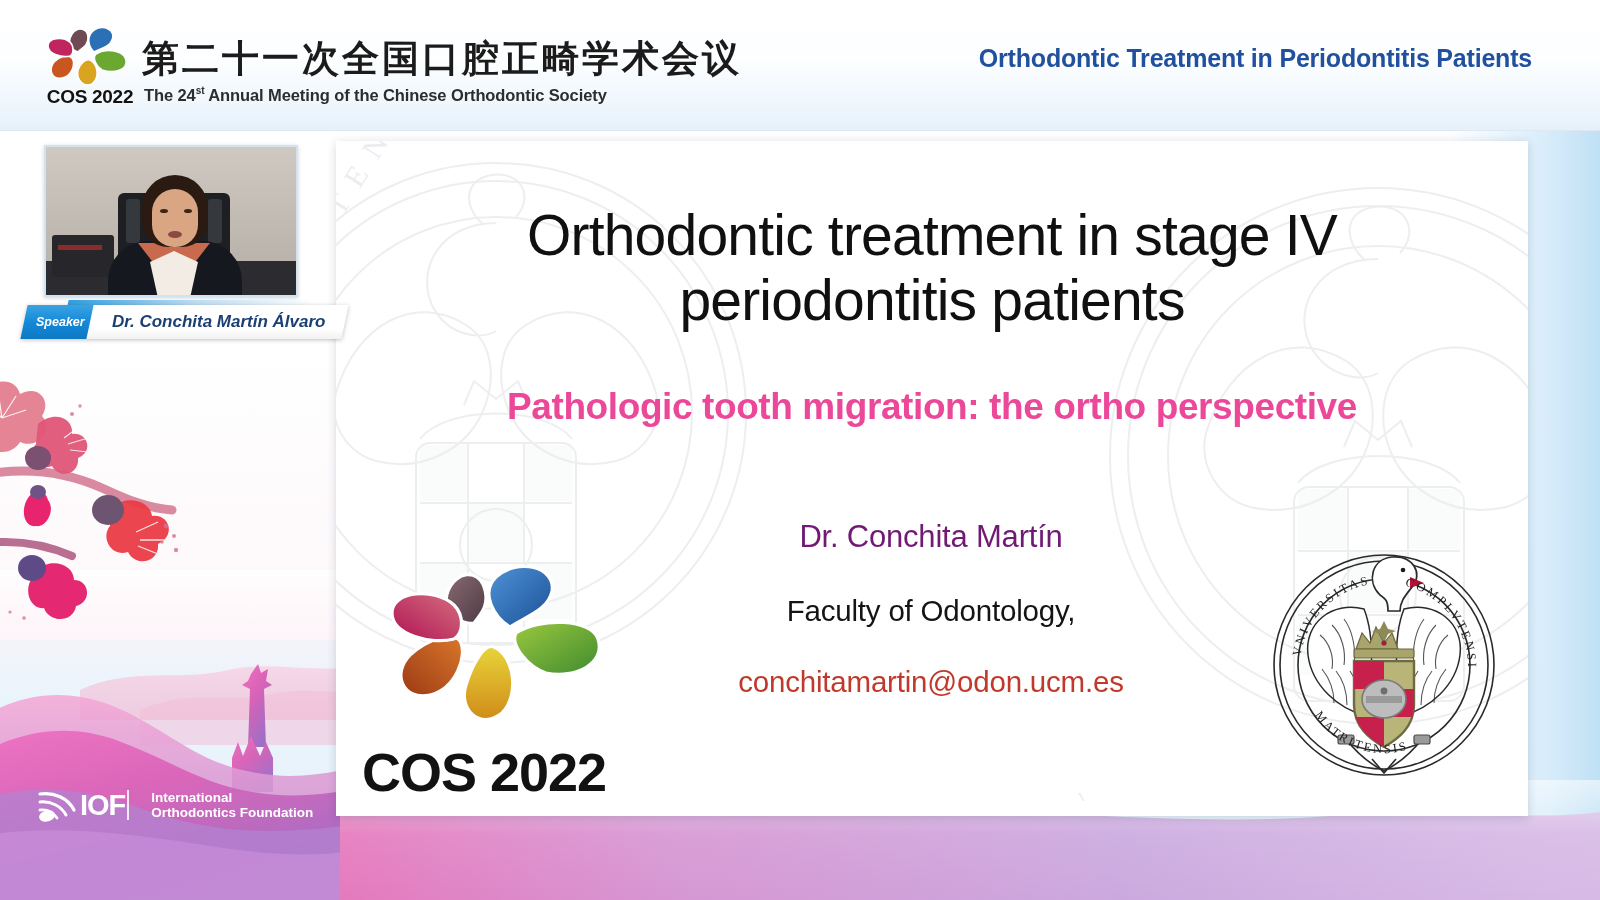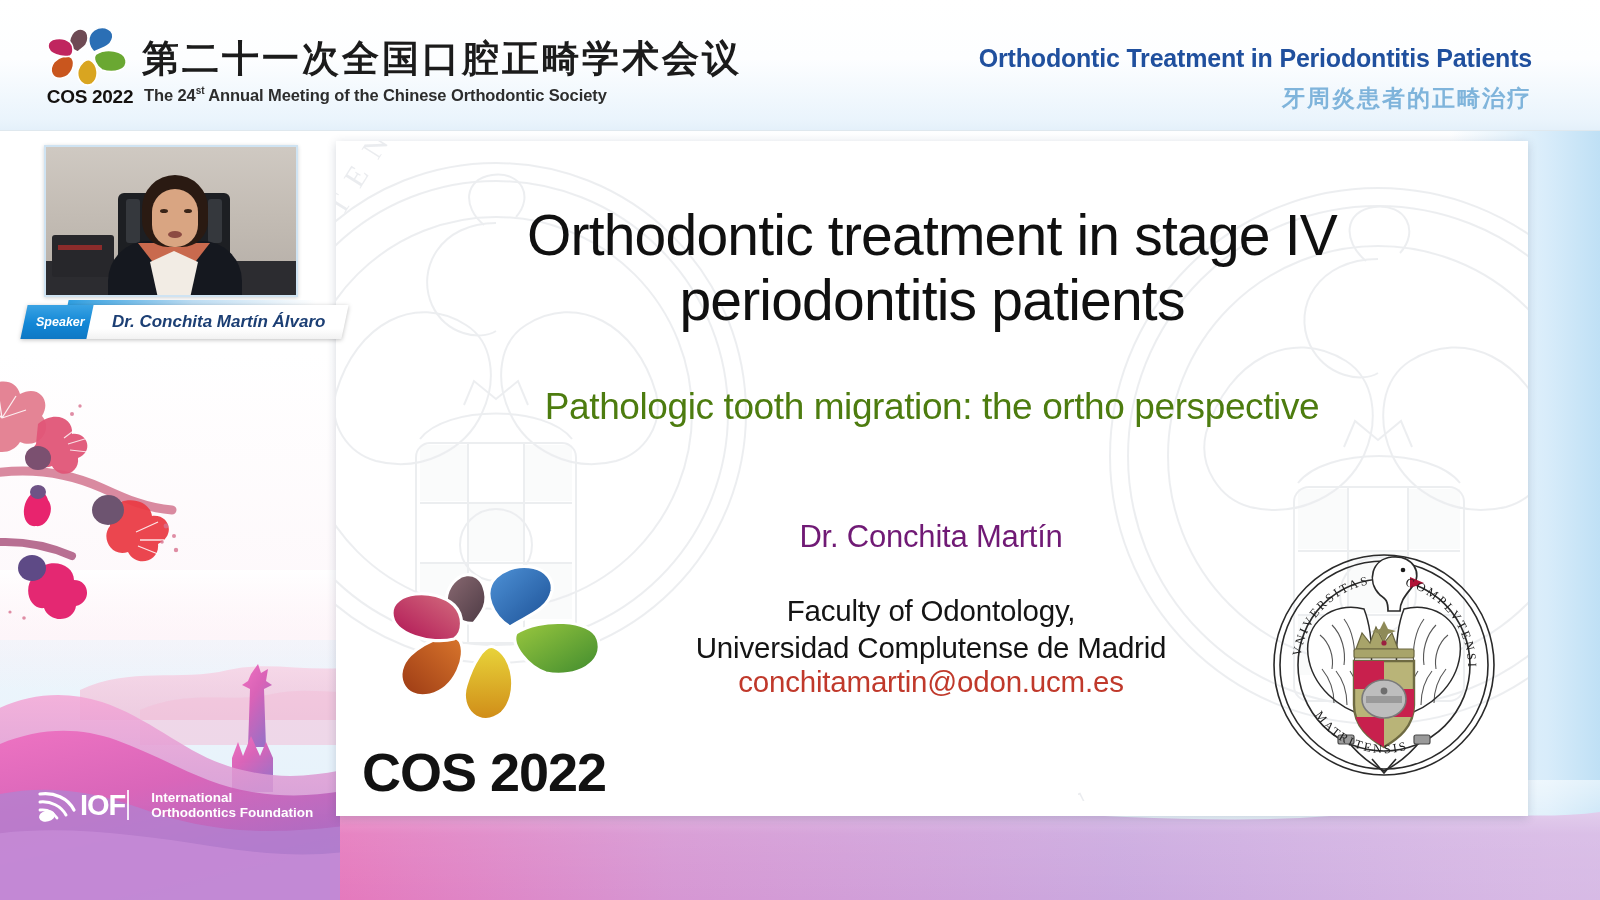--- a/index.html
+++ b/index.html
@@ -160,22 +160,22 @@
 
   .slide-title{
     position:absolute; left:60px; top:62px; width:1072px;
     text-align:center; color:#101010;
     font-size:57px; line-height:1.14; font-weight:400;
     font-family:"Liberation Sans", sans-serif;
     letter-spacing:-0.8px;
   }
   .slide-subtitle{
     position:absolute; left:60px; top:245px; width:1072px;
-    text-align:center; color:#4d7c0f;
-    font-size:37px; font-weight:400; letter-spacing:-0.4px;
+    text-align:center; color:#ec4899;
+    font-size:37px; font-weight:700; letter-spacing:-0.4px;
   }
   .author{
     position:absolute; left:180px; top:378px; width:830px; text-align:center;
     color:#701a75; font-size:31px; letter-spacing:-0.2px;
   }
   .affil{
     position:absolute; left:180px; top:452px; width:830px; text-align:center;
     color:#141414; font-size:29.5px; line-height:1.25; letter-spacing:-0.2px;
   }
   .email{
@@ -317,21 +317,20 @@
           <path d="M26,18 C30,22 30,30 26,32 C18,34 4,30 4,22 C4,14 18,12 26,18 Z" fill="#c0255f"></path>
         </g>
       </svg>
       <div class="cos-text">COS 2022</div>
     </div>
 
     <div class="cn-title">第二十一次全国口腔正畸学术会议</div>
     <div class="en-title"><span>The 24</span><sup>st</sup><span> Annual Meeting of the Chinese Orthodontic Society</span></div>
 
     <div class="topic-en">Orthodontic Treatment in Periodontitis Patients</div>
-    <div class="topic-cn">牙周炎患者的正畸治疗</div>
   </div>
 
   <div id="video-card">
     <div class="vid-bg"></div>
     <div class="vid-chair"></div>
     <div class="vid-desk"></div>
     <div class="vid-printer"></div>
     <div class="vid-body"></div>
     <div class="vid-collar"></div>
     <div class="vid-shirt"></div>
@@ -422,21 +421,20 @@
         <text transform="rotate(62 300 345) translate(150 96)">V N I V E R S I T A S</text>
         <text transform="rotate(-116 300 345) translate(-120 -70)">M A T R I T E N S I S</text>
       </g>
     </svg>
 
     <div class="slide-title">Orthodontic treatment in stage IV periodontitis patients</div>
     <div class="slide-subtitle">Pathologic tooth migration: the ortho perspective</div>
     <div class="author">Dr. Conchita Martín</div>
     <div class="affil">
       <div>Faculty of Odontology,</div>
-      <div>Universidad Complutense de Madrid</div>
     </div>
     <div class="email">conchitamartin@odon.ucm.es</div>
 
     <svg class="cos-slide-logo" viewBox="0 0 244 190">
       <defs>
         <linearGradient id="p1" x1="0" y1="0" x2="1" y2="1">
             <stop offset="0%" stop-color="#8a6a72"></stop>
             <stop offset="100%" stop-color="#4d3a44"></stop>
           </linearGradient>
         <linearGradient id="p2" x1="0" y1="0" x2="1" y2="1">

